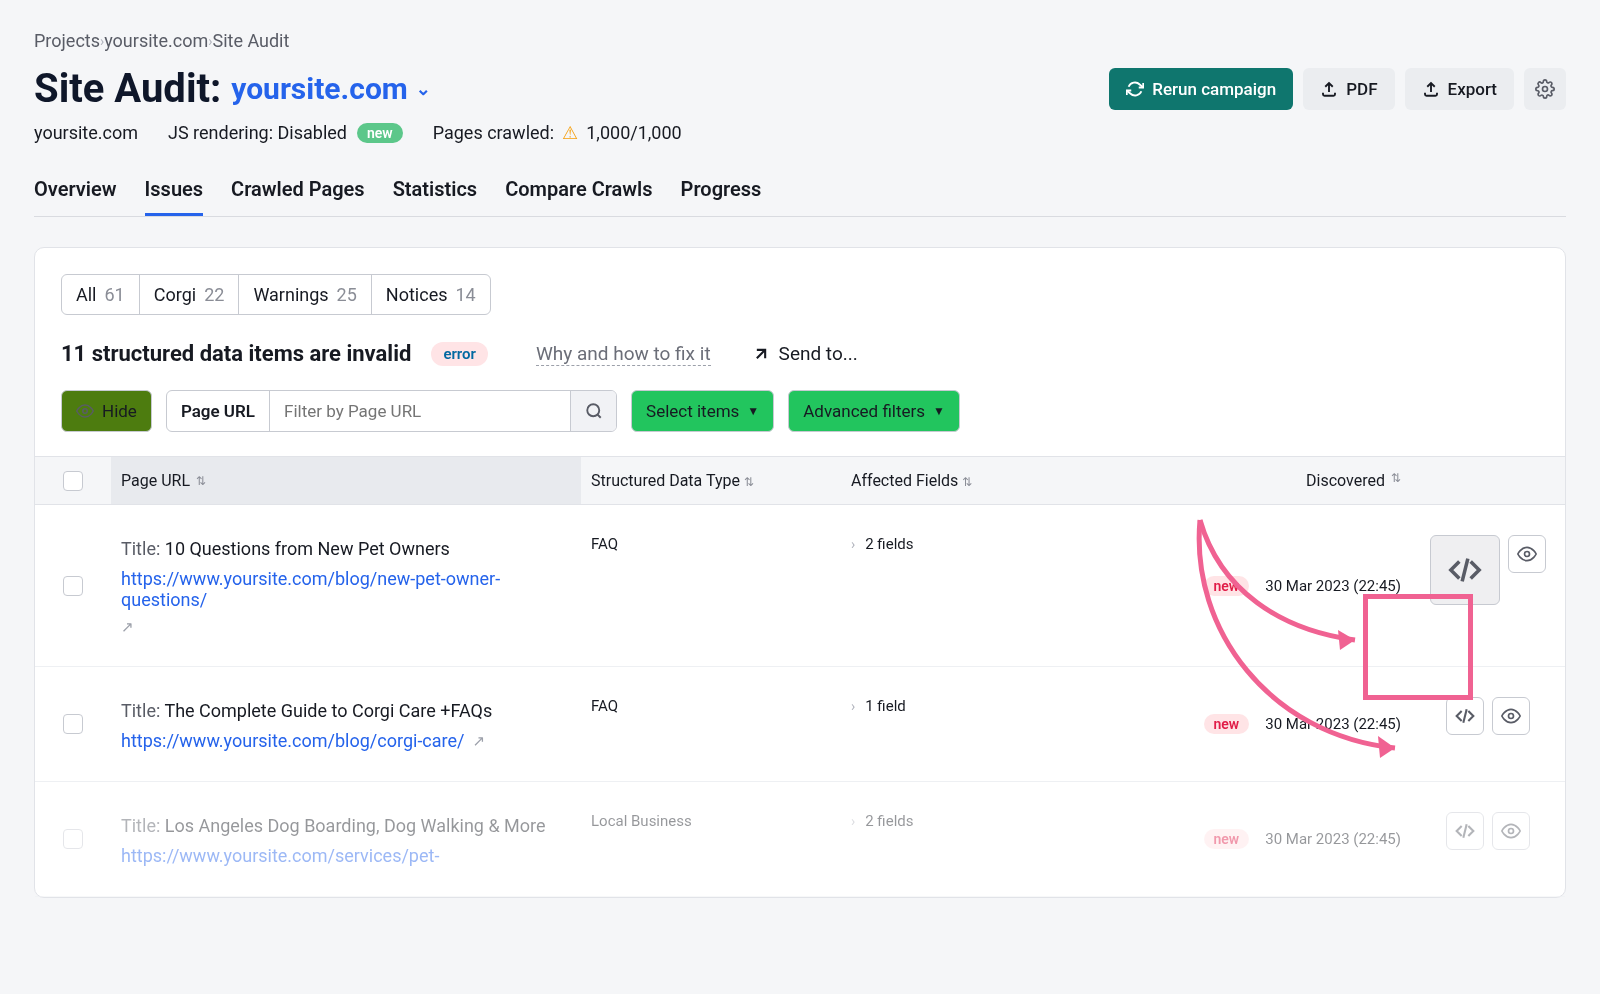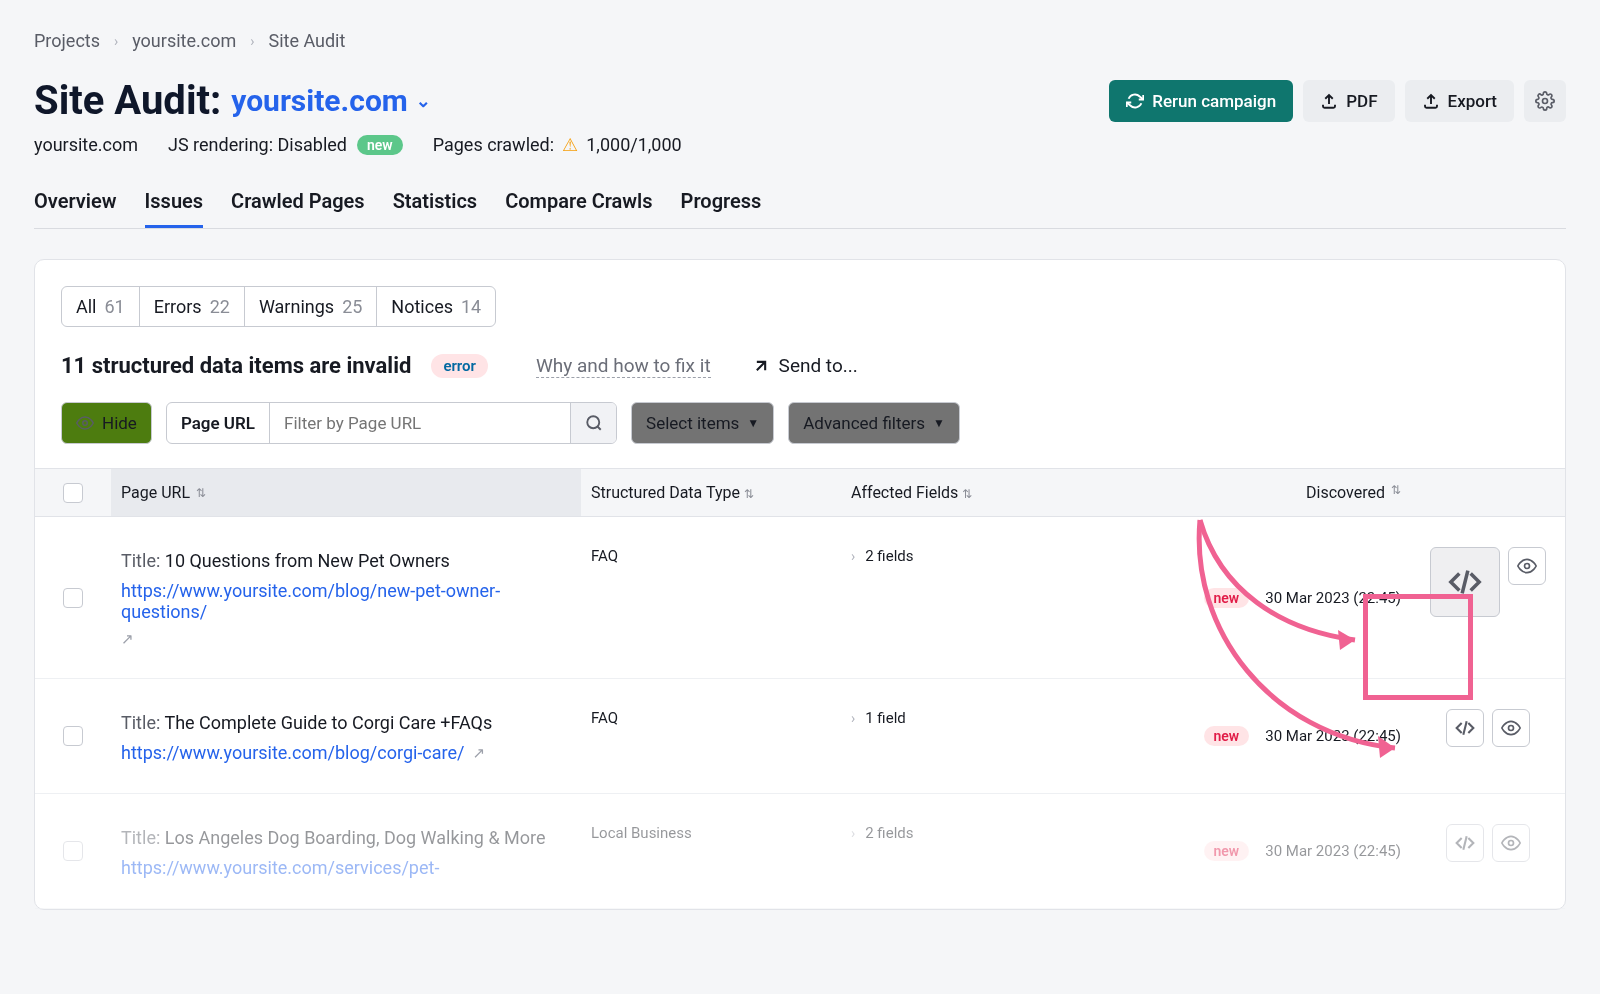--- a/index.html
+++ b/index.html
@@ -1,18 +1,18 @@
 <!DOCTYPE html>
 <html><head>
 <meta charset="utf-8">
 <style>
 *{box-sizing:border-box;margin:0;padding:0;font-family:-apple-system,BlinkMacSystemFont,"Segoe UI",Roboto,Arial,sans-serif}
 body{background:#f5f6f8;color:#171a22;font-size:15px;width:1600px;height:994px;overflow:hidden;position:relative}
 .wrap{padding:30px 34px 0 34px}
-.breadcrumb{display:flex;align-items:center;gap:14px;color:#595c66;font-size:18px;margin-bottom:26px}
+.breadcrumb{display:flex;align-items:center;color:#595c66;font-size:18px;margin-bottom:14px}
 .breadcrumb .chev{color:#b0b3bc;font-size:14px}
 .title-row{display:flex;align-items:center;justify-content:space-between;margin-bottom:10px}
 .title-left{display:flex;align-items:center;gap:10px}
 .title-h1{font-size:40px;font-weight:700;color:#0f172a}
 .title-site{font-size:30px;font-weight:700;color:#2563eb;display:flex;align-items:center;gap:8px;cursor:pointer}
 .title-site .dd{font-size:18px;color:#2563eb}
 .actions-top{display:flex;align-items:center;gap:10px}
 .btn{display:inline-flex;align-items:center;gap:8px;border-radius:6px;padding:0 16px;height:42px;font-size:17px;font-weight:500;cursor:pointer;border:1px solid transparent}
 .btn-primary{background:#0f766e;color:#fff}
 .btn-light{background:#ebedf0;color:#171a22}
@@ -27,21 +27,21 @@
 .seg{display:inline-flex;border:1px solid #c7cad1;border-radius:6px;overflow:hidden;margin:0 0 26px 26px}
 .seg-item{padding:9px 14px;font-size:18px;border-right:1px solid #c7cad1;cursor:pointer;display:flex;gap:8px;align-items:center}
 .seg-item:last-child{border-right:none}
 .seg-count{color:#8a8d96}
 .issue-row{display:flex;align-items:center;gap:20px;padding:0 26px 24px 26px}
 .issue-title{font-size:22px;font-weight:700}
 .badge-error{background:#ffe4e6;color:#0369a1;padding:3px 12px;border-radius:12px;font-size:15px;font-weight:600}
 .link-dotted{color:#6b6e78;border-bottom:1px dashed #9ca0aa;font-size:19px;cursor:pointer}
 .sendto{color:#171a22;font-size:19px;cursor:pointer;display:flex;align-items:center;gap:8px;margin-left:20px}
 .filters-row{display:flex;align-items:center;gap:14px;padding:0 26px 24px 26px}
-.pill{display:inline-flex;align-items:center;gap:8px;border:1px solid #c7cad1;border-radius:6px;padding:0 14px;height:42px;font-size:17px;background:#737373;cursor:pointer}
+.pill{display:inline-flex;align-items:center;gap:8px;border:1px solid #c7cad1;border-radius:6px;padding:0 14px;height:42px;font-size:17px;background:#22c55e;cursor:pointer}
 .pill.hide{background:#4d7c0f}
 .filter-group{display:inline-flex;border:1px solid #c7cad1;border-radius:6px;overflow:hidden;height:42px}
 .fg-label{padding:0 14px;display:flex;align-items:center;font-size:17px;font-weight:600;border-right:1px solid #c7cad1}
 .fg-input{border:none;padding:0 14px;font-size:17px;width:300px;outline:none;color:#8a8d96}
 .fg-search{width:46px;background:#f1f2f5;display:flex;align-items:center;justify-content:center;border-left:1px solid #c7cad1;cursor:pointer}
 .table{width:100%}
 .thead{display:flex;background:#f5f6f8;border-top:1px solid #e1e3e8;border-bottom:1px solid #e1e3e8;font-size:16px;color:#171a22}
 .col-check{width:76px;display:flex;align-items:center;justify-content:center}
 .col-url{flex:0 0 470px;padding:14px 10px;display:flex;align-items:center;gap:6px}
 .col-url.hd{background:#e8eaee}
@@ -140,21 +140,21 @@
   </div>
 
   <div class="panel">
 
     <div class="seg">
       <div class="seg-item">
           <span>All</span>
           <span class="seg-count">61</span>
         </div>
       <div class="seg-item">
-          <span>Errors</span>
+          <span>Corgi</span>
           <span class="seg-count">22</span>
         </div>
       <div class="seg-item">
           <span>Warnings</span>
           <span class="seg-count">25</span>
         </div>
       <div class="seg-item">
           <span>Notices</span>
           <span class="seg-count">14</span>
         </div>

